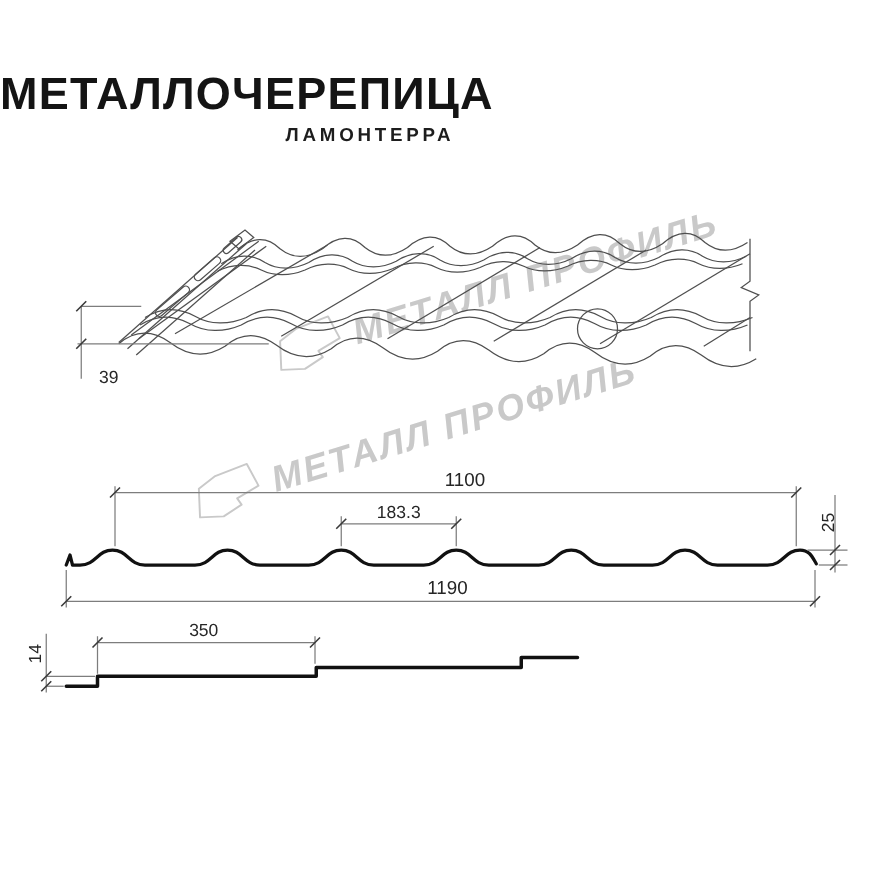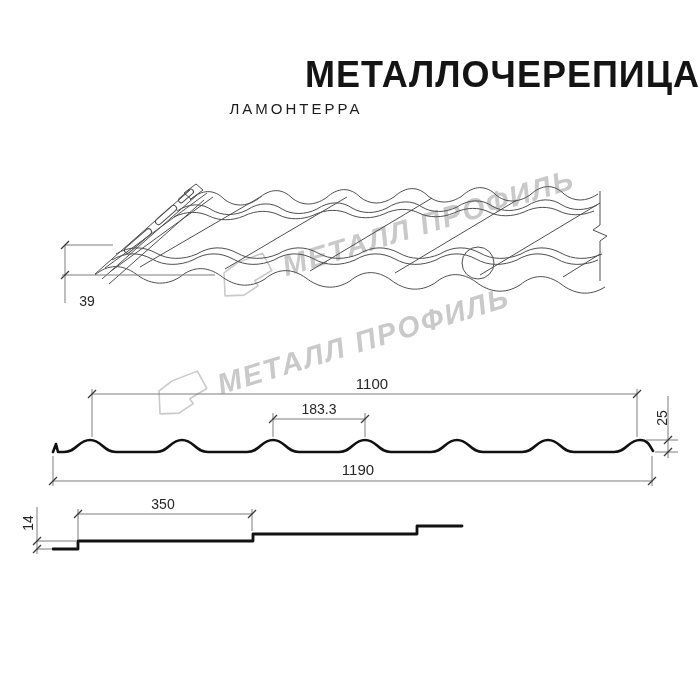--- a/index.html
+++ b/index.html
@@ -2,26 +2,26 @@
 <html><head>
 <meta charset="utf-8">
 <style>
   html,body{margin:0;padding:0}
   body{
     width:700px;height:700px;position:relative;overflow:hidden;
     background:#ffffff;font-family:"Liberation Sans",sans-serif;
   }
   .abs{position:absolute}
   .title{
-    left:0;top:54px;width:700px;text-align:right;
+    left:0;top:54px;width:700px;text-align:left;
     font-size:36px;font-weight:800;letter-spacing:1px;color:#141414;
   }
   .subtitle{
     left:0;top:100px;width:592px;text-align:center;
-    font-size:15px;font-weight:400;letter-spacing:3px;color:#1d1d1d;
+    font-size:15px;font-weight:700;letter-spacing:3px;color:#1d1d1d;
   }
   .wm{
     display:flex;align-items:center;gap:9px;color:#c9c9c9;
     transform:rotate(-17deg);transform-origin:0 50%;white-space:nowrap;z-index:0;
   }
   .wm-a{left:221px;top:266px}
   .wm-b{left:156px;top:384px}
   .wm-text{font-size:29px;font-weight:700;font-style:italic;letter-spacing:2px}
   svg{display:block;overflow:visible}
   .drawing{z-index:1}

